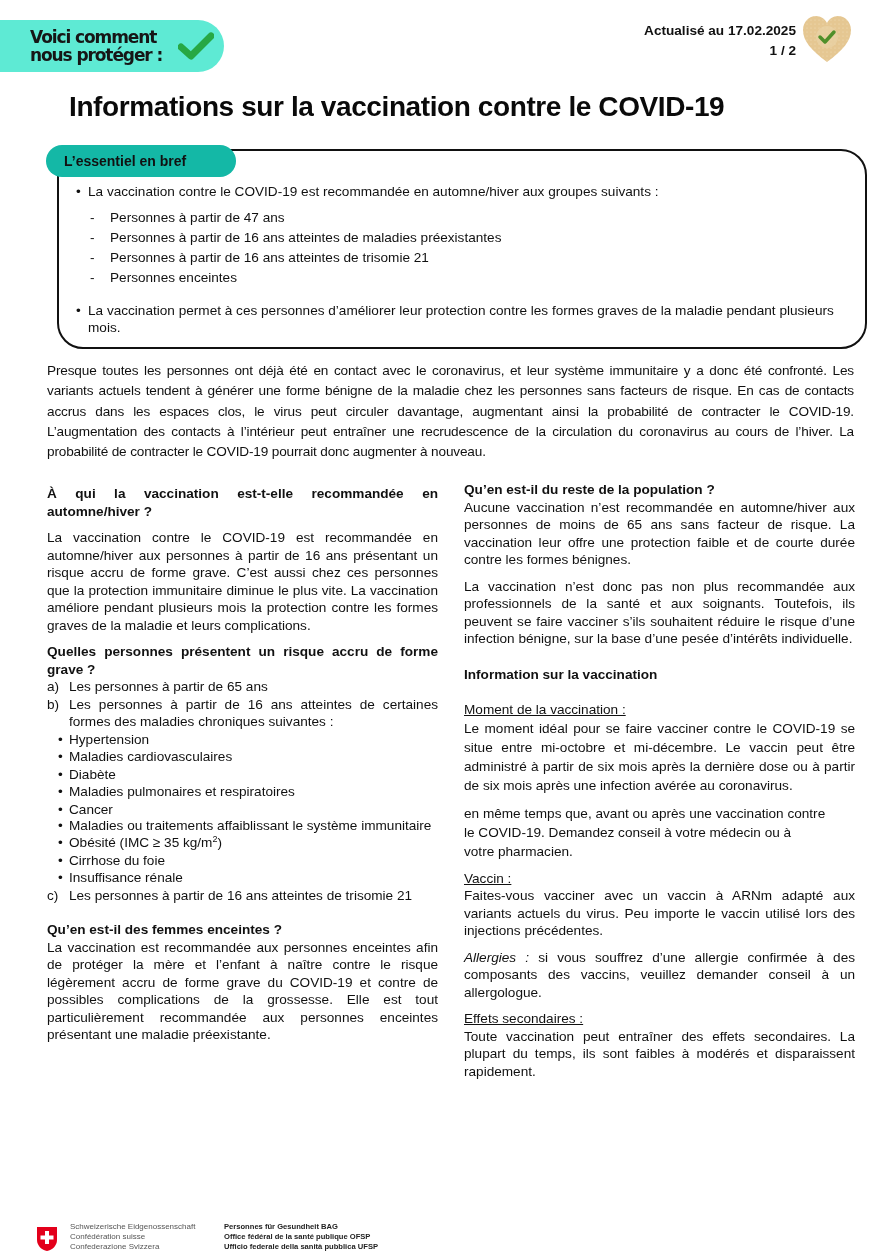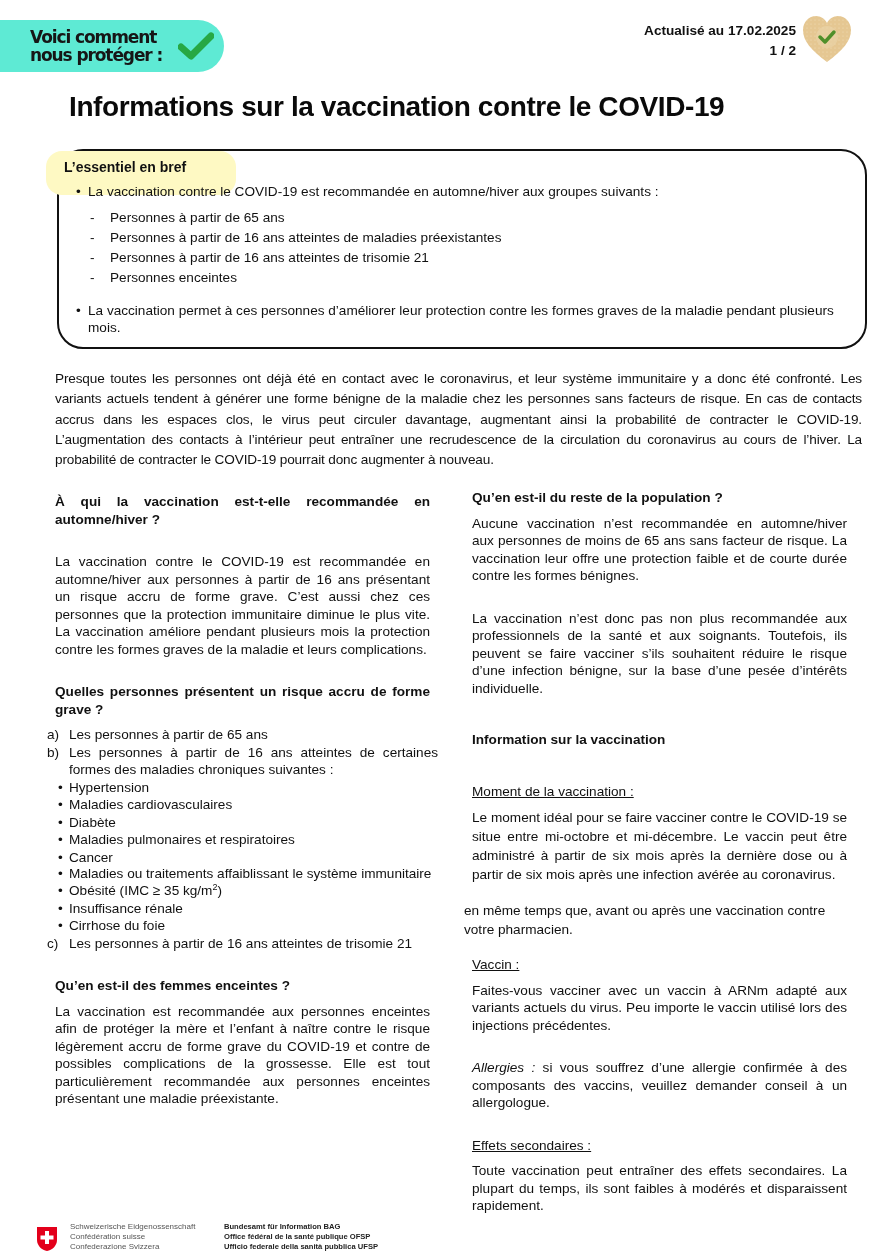--- a/index.html
+++ b/index.html
@@ -25,41 +25,41 @@
     position: absolute; left: 69px; top: 89px; font-size: 28px; font-weight: bold;
     letter-spacing: -0.4px; line-height: 36px; color: #0a0a0a;
   }
 
   
   .essentials {
     position: absolute; left: 57px; top: 149px; width: 810px; height: 200px;
     border: 2.5px solid #111; border-radius: 26px;
   }
   .ess-tab {
-    position: absolute; left: 46px; top: 151px; width: 190px; height: 44px;
-    background: #fef9c3; border-radius: 16px;
+    position: absolute; left: 46px; top: 145px; width: 190px; height: 32px;
+    background: #14b8a6; border-radius: 16px;
     font-weight: bold; font-size: 14px; line-height: 32px; padding-left: 18px; color: #111;
   }
   .ess-body { position: absolute; left: 76px; top: 183px; width: 770px; }
   .ess-bullet { position: relative; padding-left: 12px; }
   .ess-bullet::before { content: "•"; position: absolute; left: 0; top: 0; }
   .ess-sub { list-style: none; margin-top: 7px; }
   .ess-sub li { position: relative; padding-left: 34px; height: 20px; line-height: 20px; }
   .ess-sub li::before { content: "-"; position: absolute; left: 14px; }
 
   .intro {
     position: absolute; left: 47px; top: 361px; width: 807px; line-height: 20.3px;
     text-align: justify; font-size: 13.6px; letter-spacing: -0.15px;
   }
 
   .col { position: absolute; width: 391px; text-align: justify; }
   .col-left { left: 47px; top: 485px; }
   .col-right { left: 464px; top: 481px; }
   .h { font-weight: bold; }
-  p { margin: 8px; }
+  p { margin: 0; }
   .gap { height: 9px; }
   .u { text-decoration: underline; }
   .i { font-style: italic; }
 
   .alpha { list-style: none; }
   .alpha > li { position: relative; padding-left: 22px; }
   .alpha > li > .mk { position: absolute; left: 0; top: 0; }
   .dots { list-style: none; margin-left: 12px; }
   .dots li { position: relative; padding-left: 11px; }
   .dots li::before { content: "•"; position: absolute; left: 0; top: 0; }
@@ -103,21 +103,21 @@
 
 <h1 class="title">Informations sur la vaccination contre le COVID-19</h1>
 
 <div class="essentials"></div>
 <div class="ess-tab">L’essentiel en bref</div>
 <div class="ess-body">
   <div class="ess-bullet">
     <span>La vaccination contre le COVID-19 est recommandée en automne/hiver aux groupes suivants :</span>
   </div>
   <ul class="ess-sub">
-    <li>Personnes à partir de 65 ans</li>
+    <li>Personnes à partir de 47 ans</li>
     <li>Personnes à partir de 16 ans atteintes de maladies préexistantes</li>
     <li>Personnes à partir de 16 ans atteintes de trisomie 21</li>
     <li>Personnes enceintes</li>
   </ul>
   <div class="ess-bullet" style="margin-top:14px; width:760px;">
     <span>La vaccination permet à ces personnes d’améliorer leur protection contre les formes graves de la maladie pendant plusieurs mois.</span>
   </div>
 </div>
 
 <p class="intro">Presque toutes les personnes ont déjà été en contact avec le coronavirus, et leur système immunitaire y a donc été confronté. Les variants actuels tendent à générer une forme bénigne de la maladie chez les personnes sans facteurs de risque. En cas de contacts accrus dans les espaces clos, le virus peut circuler davantage, augmentant ainsi la probabilité de contracter le COVID-19. L’augmentation des contacts à l’intérieur peut entraîner une recrudescence de la circulation du coronavirus au cours de l’hiver. La probabilité de contracter le COVID-19 pourrait donc augmenter à nouveau.</p>
@@ -139,22 +139,22 @@
       <ul class="dots" style="margin-left:-11px; padding-left:0;">
         <li>Hypertension</li>
         <li>Maladies cardiovasculaires</li>
         <li>Diabète</li>
         <li>Maladies pulmonaires et respiratoires</li>
         <li>Cancer</li>
         <li style="line-height:16px;">Maladies ou traitements affaiblissant le système immunitaire</li>
         <li>
           <span>Obésité (IMC ≥ 35 kg/m</span><sup>2</sup><span>)</span>
         </li>
+        <li>Cirrhose du foie</li>
         <li>Insuffisance rénale</li>
-        <li>Cirrhose du foie</li>
       </ul>
     </li>
     <li>
       <span class="mk">c)</span>
       <span>Les personnes à partir de 16 ans atteintes de trisomie 21</span>
     </li>
   </ul>
   <div style="height:17px;"></div>
   <p class="h">Qu’en est-il des femmes enceintes ?</p>
   <p>La vaccination est recommandée aux personnes enceintes afin de protéger la mère et l’enfant à naître contre le risque légèrement accru de forme grave du COVID-19 et contre de possibles complications de la grossesse. Elle est tout particulièrement recommandée aux personnes enceintes présentant une maladie préexistante.</p>
@@ -166,20 +166,21 @@
   <div class="gap"></div>
   <p>La vaccination n’est donc pas non plus recommandée aux professionnels de la santé et aux soignants. Toutefois, ils peuvent se faire vacciner s’ils souhaitent réduire le risque d’une infection bénigne, sur la base d’une pesée d’intérêts individuelle.</p>
   <div style="height:18px;"></div>
   <p class="h">Information sur la vaccination</p>
   <div style="height:18px;"></div>
   <p class="u">Moment de la vaccination :</p>
   <p style="line-height:19px;">Le moment idéal pour se faire vacciner contre le COVID-19 se situe entre mi-octobre et mi-décembre. Le vaccin peut être administré à partir de six mois après la dernière dose ou à partir de six mois après une infection avérée au coronavirus.</p>
   <div class="gap"></div>
   <div style="text-align:left; line-height:19px;">
     <div>en même temps que, avant ou après une vaccination contre</div>
+    <div>le COVID-19. Demandez conseil à votre médecin ou à</div>
     <div>votre pharmacien.</div>
   </div>
   <div class="gap"></div>
   <p class="u">Vaccin :</p>
   <p>Faites-vous vacciner avec un vaccin à ARNm adapté aux variants actuels du virus. Peu importe le vaccin utilisé lors des injections précédentes.</p>
   <div class="gap"></div>
   <p><span class="i">Allergies :</span><span> si vous souffrez d’une allergie confirmée à des composants des vaccins, veuillez demander conseil à un allergologue.</span></p>
   <div class="gap"></div>
   <p class="u">Effets secondaires :</p>
   <p>Toute vaccination peut entraîner des effets secondaires. La plupart du temps, ils sont faibles à modérés et disparaissent rapidement.</p>
@@ -191,18 +192,18 @@
     <rect x="9" y="5" width="4" height="13" fill="#fff"></rect>
     <rect x="4.5" y="9.5" width="13" height="4" fill="#fff"></rect>
   </svg>
   <div class="conf-lines">
     <div>Schweizerische Eidgenossenschaft</div>
     <div>Confédération suisse</div>
     <div>Confederazione Svizzera</div>
     <div>Confederaziun conseil</div>
   </div>
   <div class="office-lines">
-    <div>Bundesamt für Information BAG</div>
+    <div>Personnes für Gesundheit BAG</div>
     <div>Office fédéral de la santé publique OFSP</div>
     <div>Ufficio federale della sanità pubblica UFSP</div>
     <div>Uffizi federal da sanadad publica UFSP</div>
   </div>
 </div>
 
 </body></html>

